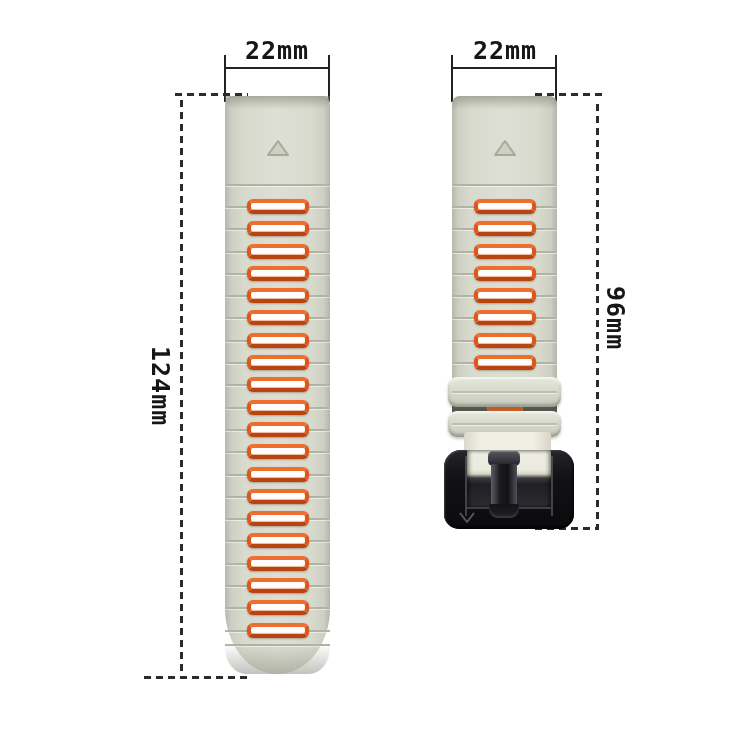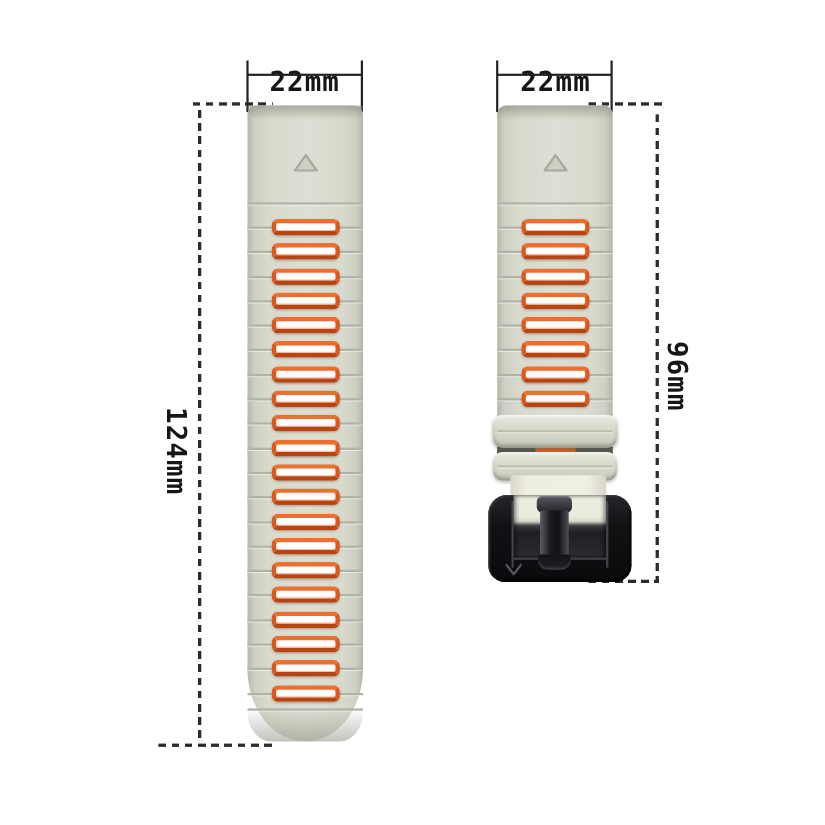--- a/index.html
+++ b/index.html
@@ -1,20 +1,20 @@
 <!DOCTYPE html>
 <html style="--accent: #dd571c;"><head>
 <meta charset="utf-8">
 <style>
   html,body{margin:0;padding:0;background:#fff;}
   .stage{position:relative;width:750px;height:750px;background:#ffffff;overflow:hidden;
          font-family:"DejaVu Sans Mono",monospace;}
   
   .dim-label{position:absolute;font-weight:700;font-size:25px;letter-spacing:1px;color:#161616;
-             text-align:center;line-height:28px;margin-top:24px;}
+             text-align:center;line-height:28px;}
   .dim-label.vert{writing-mode:vertical-rl;text-align:center;line-height:28px;
                   display:flex;align-items:center;justify-content:center;}
   
   .dim-line-h{position:absolute;height:2px;background:#222;}
   .dim-tick{position:absolute;width:2px;background:#222;}
   
   .dash-v{position:absolute;width:3px;
           background:repeating-linear-gradient(180deg,#2b2b2b 0 7px,transparent 7px 12px);}
   .dash-h{position:absolute;height:3px;
           background:repeating-linear-gradient(90deg,#2b2b2b 0 7px,transparent 7px 12px);}

